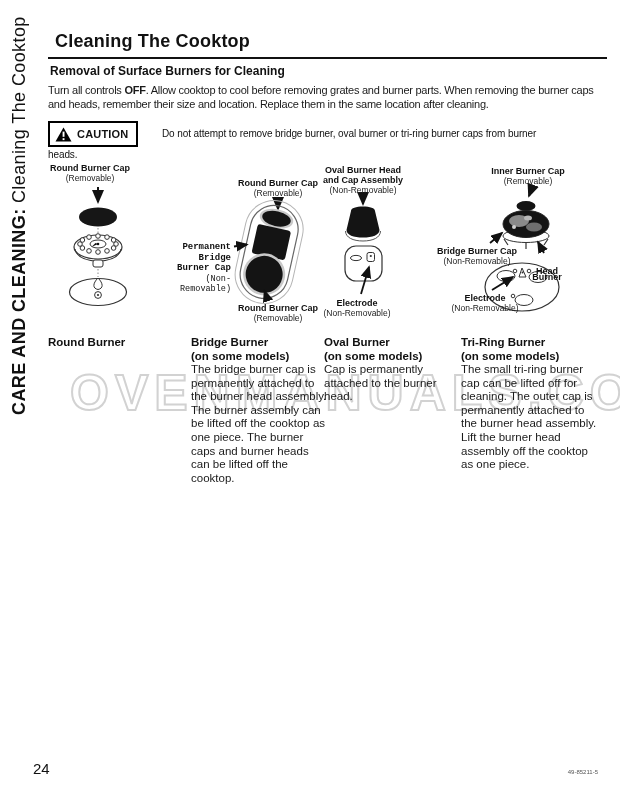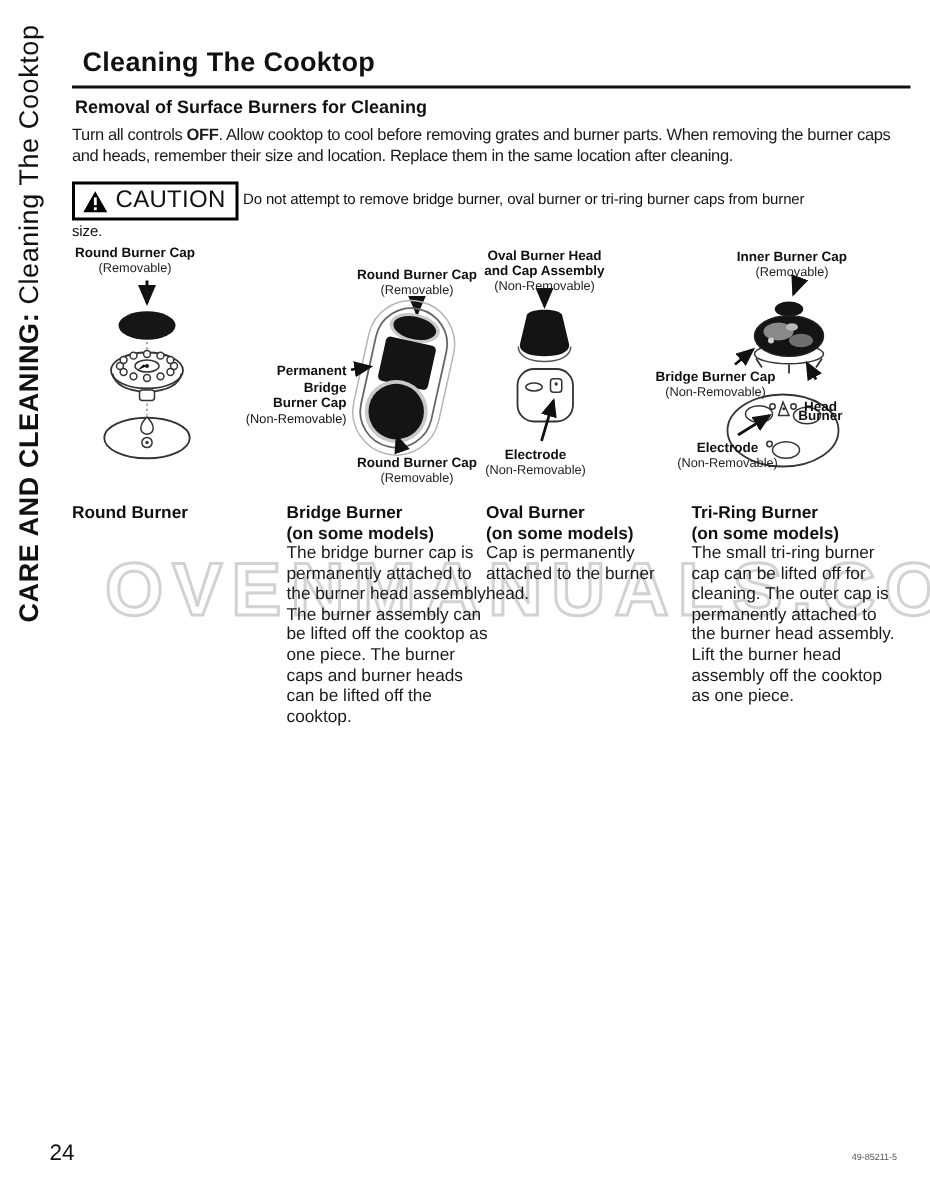--- a/index.html
+++ b/index.html
@@ -17,21 +17,21 @@
   
   .title{position:absolute;left:55px;top:31px;font-size:18px;font-weight:bold;letter-spacing:.2px;}
   .rule{position:absolute;left:48px;top:57px;width:559px;height:2.4px;background:#111;}
   .subtitle{position:absolute;left:50px;top:64px;font-size:12px;font-weight:bold;}
   .introline{position:absolute;left:48px;font-size:11px;letter-spacing:-.25px;white-space:nowrap;color:#1a1a1a;}
   
   .caution-box{
     position:absolute;left:48px;top:121px;height:22px;border:2px solid #000;
     display:flex;align-items:center;gap:5px;padding:0 7px 0 5px;background:#fff;
   }
-  .caution-word{font-size:16px;font-weight:normal;letter-spacing:.2px;}
+  .caution-word{font-size:11px;font-weight:bold;letter-spacing:.2px;}
   .cline{position:absolute;font-size:10px;font-weight:normal;letter-spacing:-.1px;white-space:nowrap;}
   
   .fig{position:absolute;top:160px;}
   .fig svg{position:absolute;left:0;top:0;}
   .lbl,.sub{position:absolute;text-align:center;line-height:10.5px;white-space:nowrap;}
   .lbl{font-size:9px;font-weight:bold;color:#111;}
   .sub{font-size:8.5px;color:#222;}
   .lblblock{position:absolute;text-align:right;}
   .lblblock .l{font-size:9px;font-weight:bold;line-height:10.5px;}
   .lblblock .s{font-size:8.5px;line-height:10.5px;}
@@ -68,21 +68,21 @@
     <span style="display:inline-flex;">
       <svg width="17" height="15" viewBox="0 0 17 15">
           <path d="M8.5,0.5 L16.5,14.5 L0.5,14.5 Z" fill="#000"></path>
           <rect x="7.6" y="4.6" width="1.9" height="5.2" fill="#fff"></rect>
           <rect x="7.6" y="11.2" width="1.9" height="1.9" fill="#fff"></rect>
         </svg>
     </span>
     <span class="caution-word">CAUTION</span>
   </div>
   <div class="cline" style="left:162px;top:128px;">Do not attempt to remove bridge burner, oval burner or tri-ring burner caps from burner</div>
-  <div class="cline" style="left:48px;top:149px;">size.</div>
+  <div class="cline" style="left:48px;top:149px;">heads.</div>
 
   <div class="fig" style="left:48px;width:125px;height:172px;">
     <svg width="125" height="172" viewBox="0 0 125 172">
       <defs>
           <marker id="ah1" markerWidth="9" markerHeight="8" refX="6" refY="3" orient="auto">
             <path d="M0,0 L7,3 L0,6 Z" fill="#111"></path>
           </marker>
         </defs>
       <line x1="50" y1="27" x2="50" y2="42" stroke="#111" stroke-width="2" marker-end="url(#ah1)"></line>
       <ellipse cx="50" cy="57" rx="19" ry="9.5" fill="#161616"></ellipse>
@@ -132,21 +132,21 @@
         <ellipse cx="95" cy="58" rx="14.5" ry="7.5" fill="#141414"></ellipse>
         <rect x="78" y="67" width="34" height="30" rx="3" fill="#141414"></rect>
         <circle cx="95" cy="115" r="21" fill="#c9c9c9"></circle>
         <circle cx="95" cy="115" r="18.5" fill="#141414"></circle>
       </g>
       <line x1="59" y1="86.5" x2="72" y2="84.5" stroke="#111" stroke-width="1.8" marker-end="url(#ah2)"></line>
       <line x1="93" y1="141" x2="89.5" y2="131" stroke="#111" stroke-width="1.8" marker-end="url(#ah2)"></line>
     </svg>
     <div class="lbl" style="left:43px;top:18px;width:120px;">Round Burner Cap</div>
     <div class="sub" style="left:43px;top:28px;width:120px;">(Removable)</div>
-    <div class="lblblock" style="left:-16px;top:82px;width:72px;">
+    <div class="lblblock" style="left:-16px;top:82px;width:72px;font-family:Liberation Mono, monospace;">
       <div class="l">Permanent</div>
       <div class="l">Bridge</div>
       <div class="l">Burner Cap</div>
       <div class="s">(Non-Removable)</div>
     </div>
     <div class="lbl" style="left:43px;top:143px;width:120px;">Round Burner Cap</div>
     <div class="sub" style="left:43px;top:153px;width:120px;">(Removable)</div>
   </div>
 
   <div class="fig" style="left:309px;width:135px;height:172px;">

